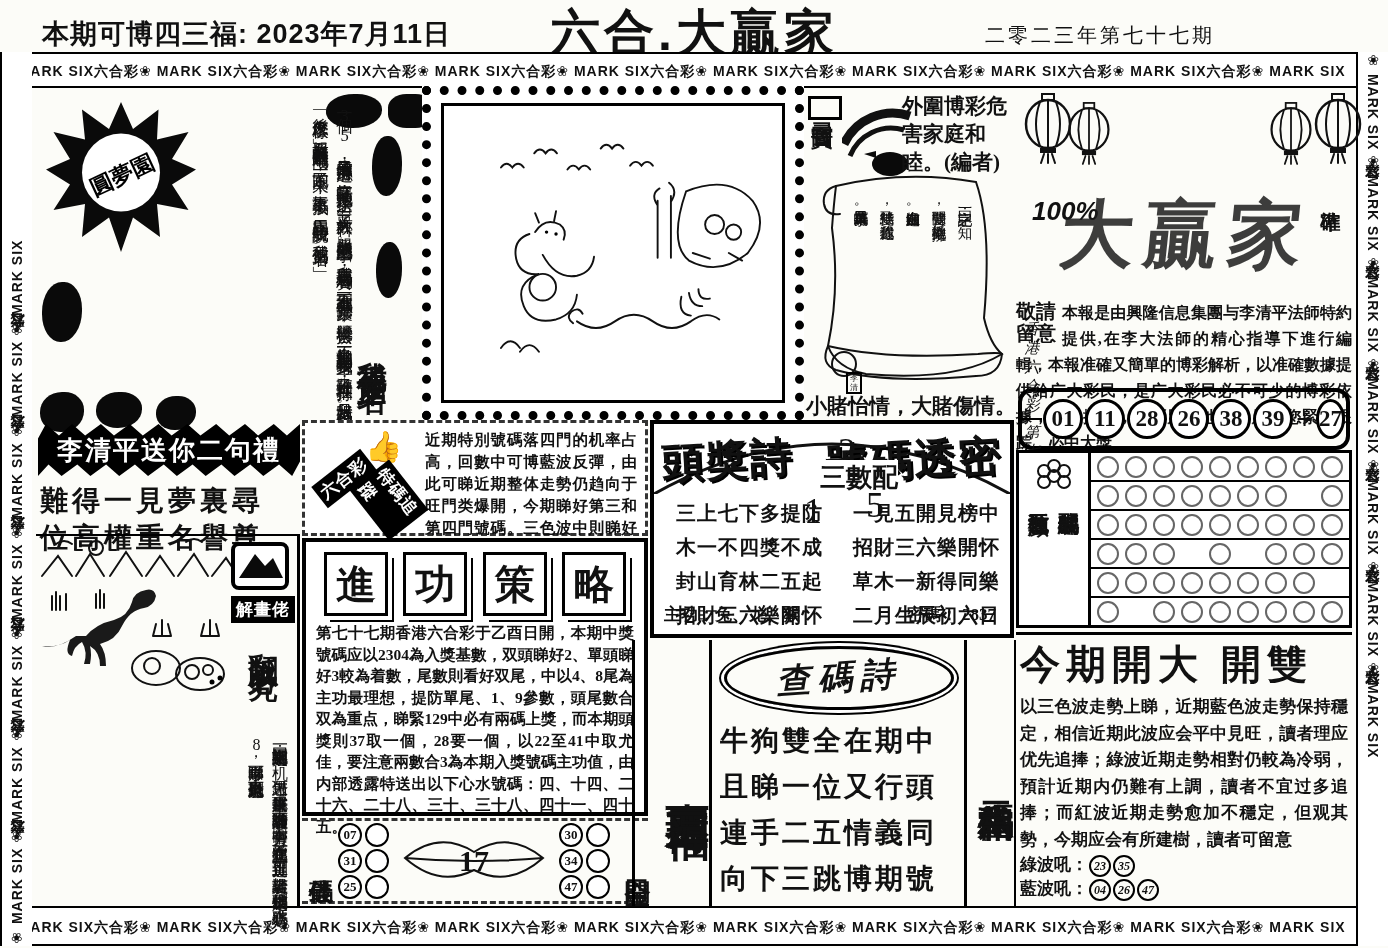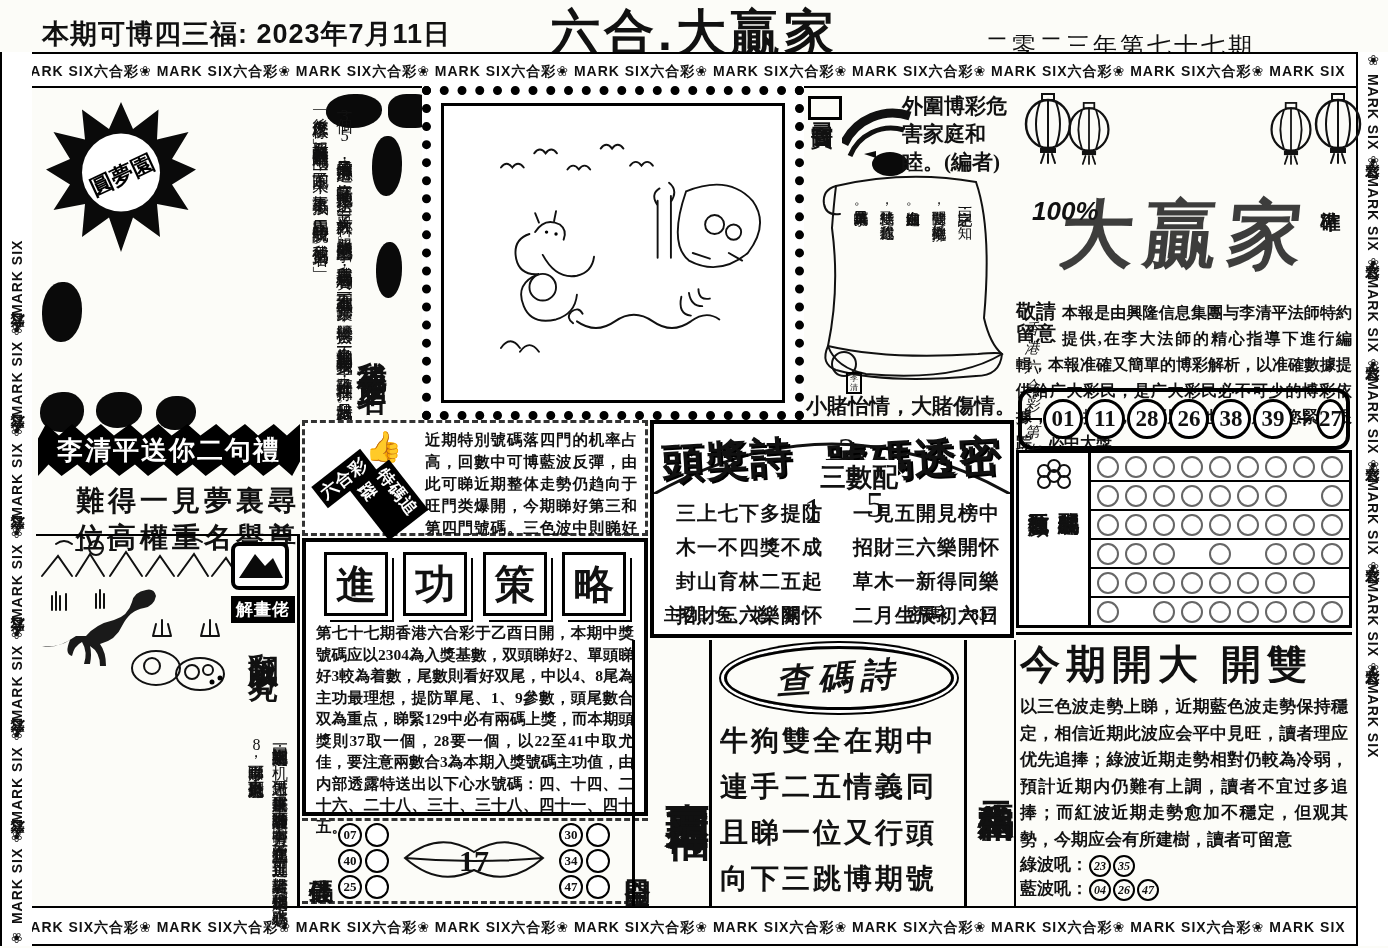--- a/index.html
+++ b/index.html
@@ -8,21 +8,21 @@
           overflow:hidden; margin:0 auto; }
   .abs { position:absolute; }
   .v { writing-mode:vertical-rl; text-orientation:upright; }
   .pre { white-space:pre-wrap; }
   .sans { font-family:"Liberation Sans","DejaVu Sans",sans-serif; }
 
   
   .draw-date { left:42px; top:16px; font-size:27px; font-weight:bold; letter-spacing:1px; }
   .main-title { left:50%; top:0px; transform:translateX(-50%); font-size:50px; font-weight:900;
                 letter-spacing:4px; font-family:"Liberation Sans","DejaVu Sans",sans-serif; }
-  .issue { left:985px; top:30px; font-size:24px; letter-spacing:3px; }
+  .issue { left:985px; top:22px; font-size:20px; letter-spacing:3px; }
 
   
   .strip { background:#fff; font-size:14px; font-weight:bold; overflow:hidden; white-space:nowrap;
            letter-spacing:1px; }
   .strip.h { left:0; width:1388px; height:36px; line-height:34px;
              border-top:2px solid #000; border-bottom:2px solid #000; }
   .strip.top-strip { top:52px; }
   .strip.bottom-strip { top:906px; height:40px; line-height:38px; }
   .strip.side { top:52px; width:32px; height:894px; writing-mode:vertical-rl; line-height:30px; }
   .strip.left-strip { left:0; border-right:2px solid #000; transform:rotate(180deg); }
@@ -81,21 +81,21 @@
           align-items:center; justify-content:center; font-size:23px; font-weight:bold;
           margin:0 1px; background:#fff; }
   .plus { font-size:30px; font-weight:bold; margin:0 2px; }
 
   
   .lqp-banner { left:38px; top:424px; width:262px; height:52px; background:#000; color:#fff;
                 clip-path:polygon(0 28%,3% 0,8% 22%,13% 0,18% 22%,24% 0,29% 22%,35% 0,40% 22%,46% 0,51% 22%,57% 0,62% 22%,68% 0,73% 22%,79% 0,84% 22%,90% 0,95% 22%,100% 0,100% 72%,97% 100%,92% 78%,86% 100%,81% 78%,75% 100%,70% 78%,64% 100%,59% 78%,53% 100%,48% 78%,42% 100%,37% 78%,31% 100%,26% 78%,20% 100%,15% 78%,9% 100%,4% 78%,0 100%);
                 display:flex; align-items:center; justify-content:center; font-size:26px;
                 font-weight:900; letter-spacing:2px; }
   .lqp-lines { left:40px; top:482px; width:260px; font-size:28px; font-weight:900; line-height:37px;
-               letter-spacing:4px; font-family:"Liberation Sans","DejaVu Sans",sans-serif;text-align:right; }
+               letter-spacing:4px; font-family:"Liberation Sans","DejaVu Sans",sans-serif; }
 
   
   .special { left:302px; top:420px; width:346px; height:116px; border:3px dashed #333;
              background:#fff; padding:6px 8px 6px 120px; }
   .special-stamp { position:absolute; left:8px; top:8px; width:108px; height:96px; }
   .stamp-word { position:absolute; font-weight:900; background:#000; color:#fff; padding:2px 4px;
                 font-size:17px; letter-spacing:1px; }
   .special-body { font-size:15.5px; line-height:22px; font-weight:bold; text-align:justify; }
   .thumb { position:absolute; left:52px; top:-2px; font-size:30px; }
 
@@ -495,21 +495,21 @@
   </div>
 
   <div class="abs zuijia">
     <div class="zj-label v">最佳碼</div>
     <div class="zj-col">
       <div class="zj-row">
           <span class="sball">07</span>
           <span class="sball empty"></span>
         </div>
       <div class="zj-row">
-          <span class="sball">40</span>
+          <span class="sball">31</span>
           <span class="sball empty"></span>
         </div>
       <div class="zj-row">
           <span class="sball">25</span>
           <span class="sball empty"></span>
         </div>
     </div>
     <div class="zj-lips">
       <svg width="150" height="70" viewBox="0 0 150 70">
           <path class="ln" d="M6 34 Q40 6 75 28 Q110 6 144 34 Q110 64 75 46 Q40 64 6 34z M6 34 Q75 40 144 34"></path>
@@ -534,22 +534,22 @@
   </div>
 
   <div class="abs benqi v">本期可博四三福</div>
 
   <div class="abs chamashi">
     <div class="cm-oval">
         <span>查碼詩</span>
       </div>
     <div class="cm-lines">
         <div class="cml">牛狗雙全在期中</div>
+        <div class="cml">且睇一位又行頭</div>
         <div class="cml">連手二五情義同</div>
-        <div class="cml">且睇一位又行頭</div>
         <div class="cml">向下三跳博期號</div>
       </div>
   </div>
 
   <div class="abs erba v">二八相和碼相當</div>
 
   <div class="abs jinqi">
     <div class="jq-title">今期開大  開雙</div>
     <div class="jq-body">以三色波走勢上睇，近期藍色波走勢保持穩定，相信近期此波应会平中見旺，讀者理应优先追捧；綠波近期走勢相對仍較為冷弱，預計近期内仍難有上調，讀者不宜过多追捧；而紅波近期走勢愈加不穩定，但观其勢，今期应会有所建樹，讀者可留意</div>
     <div class="jq-row">

